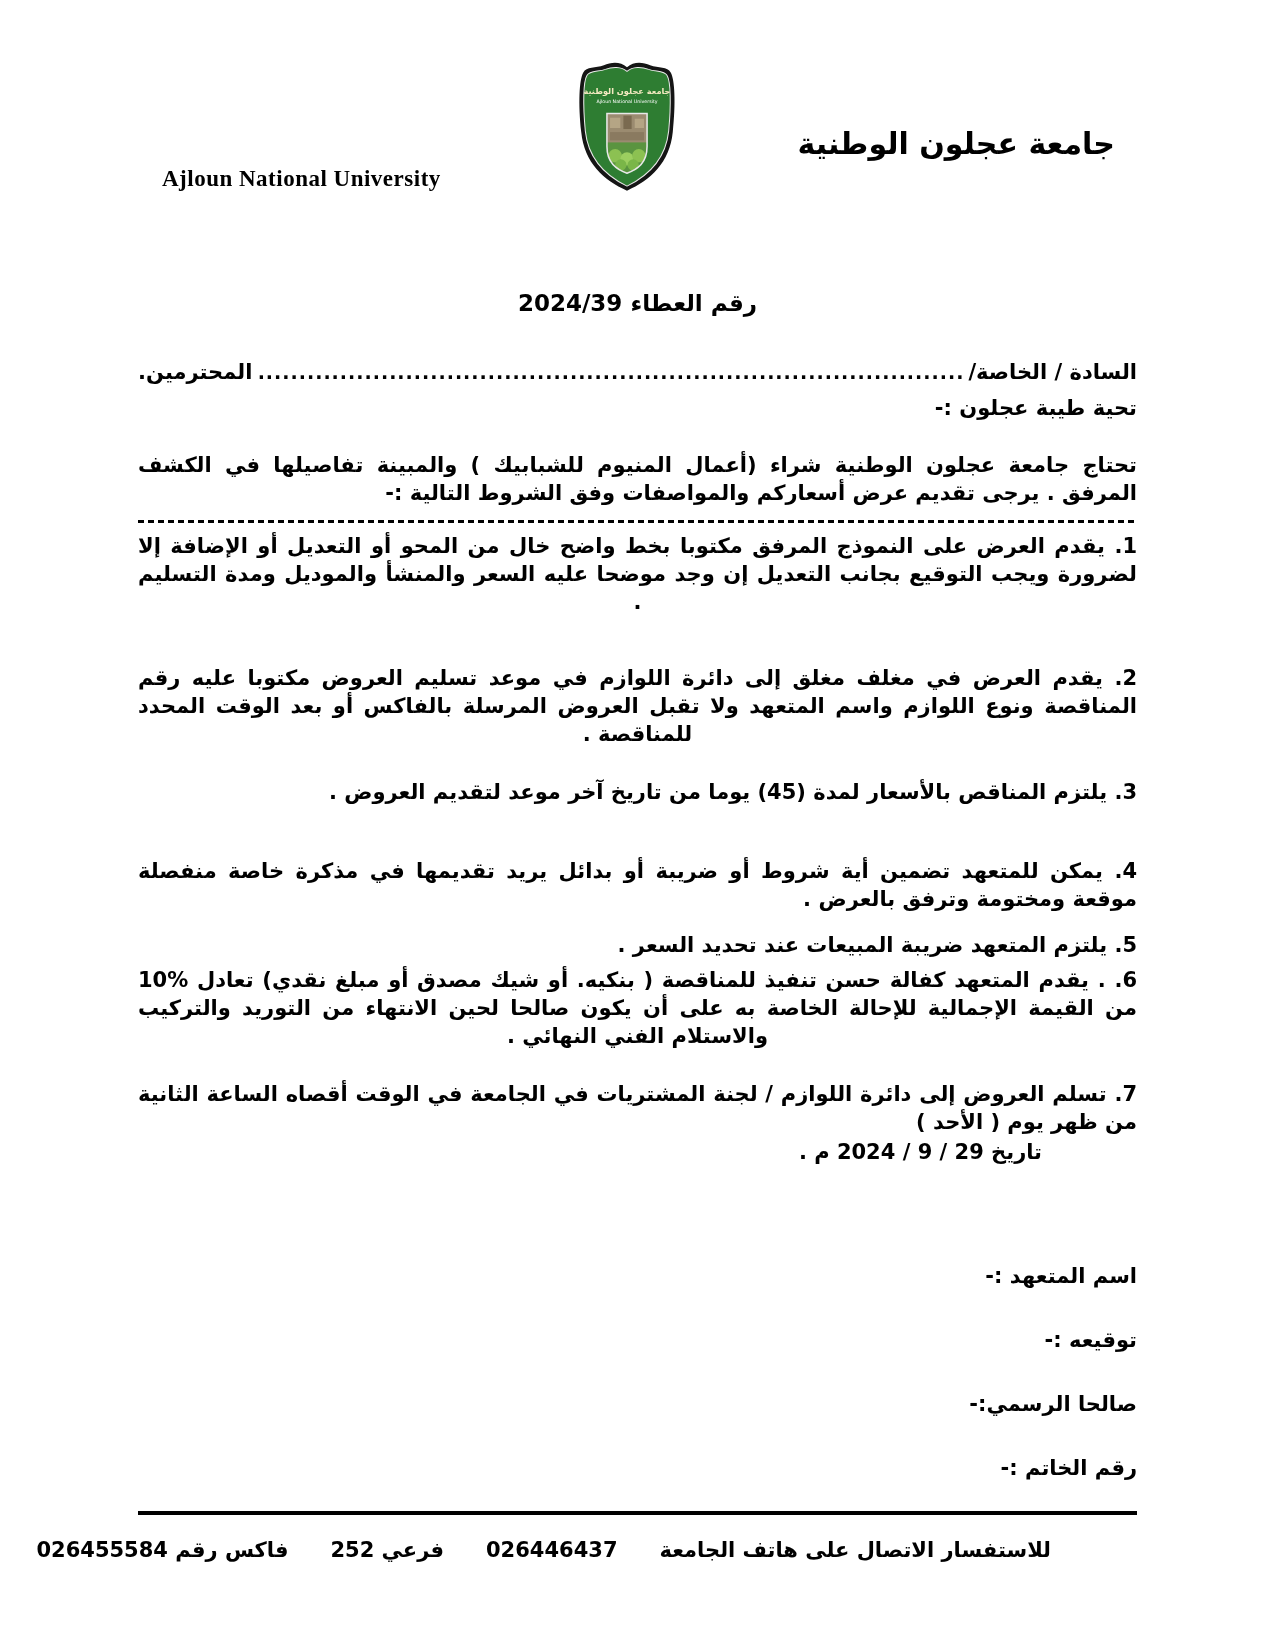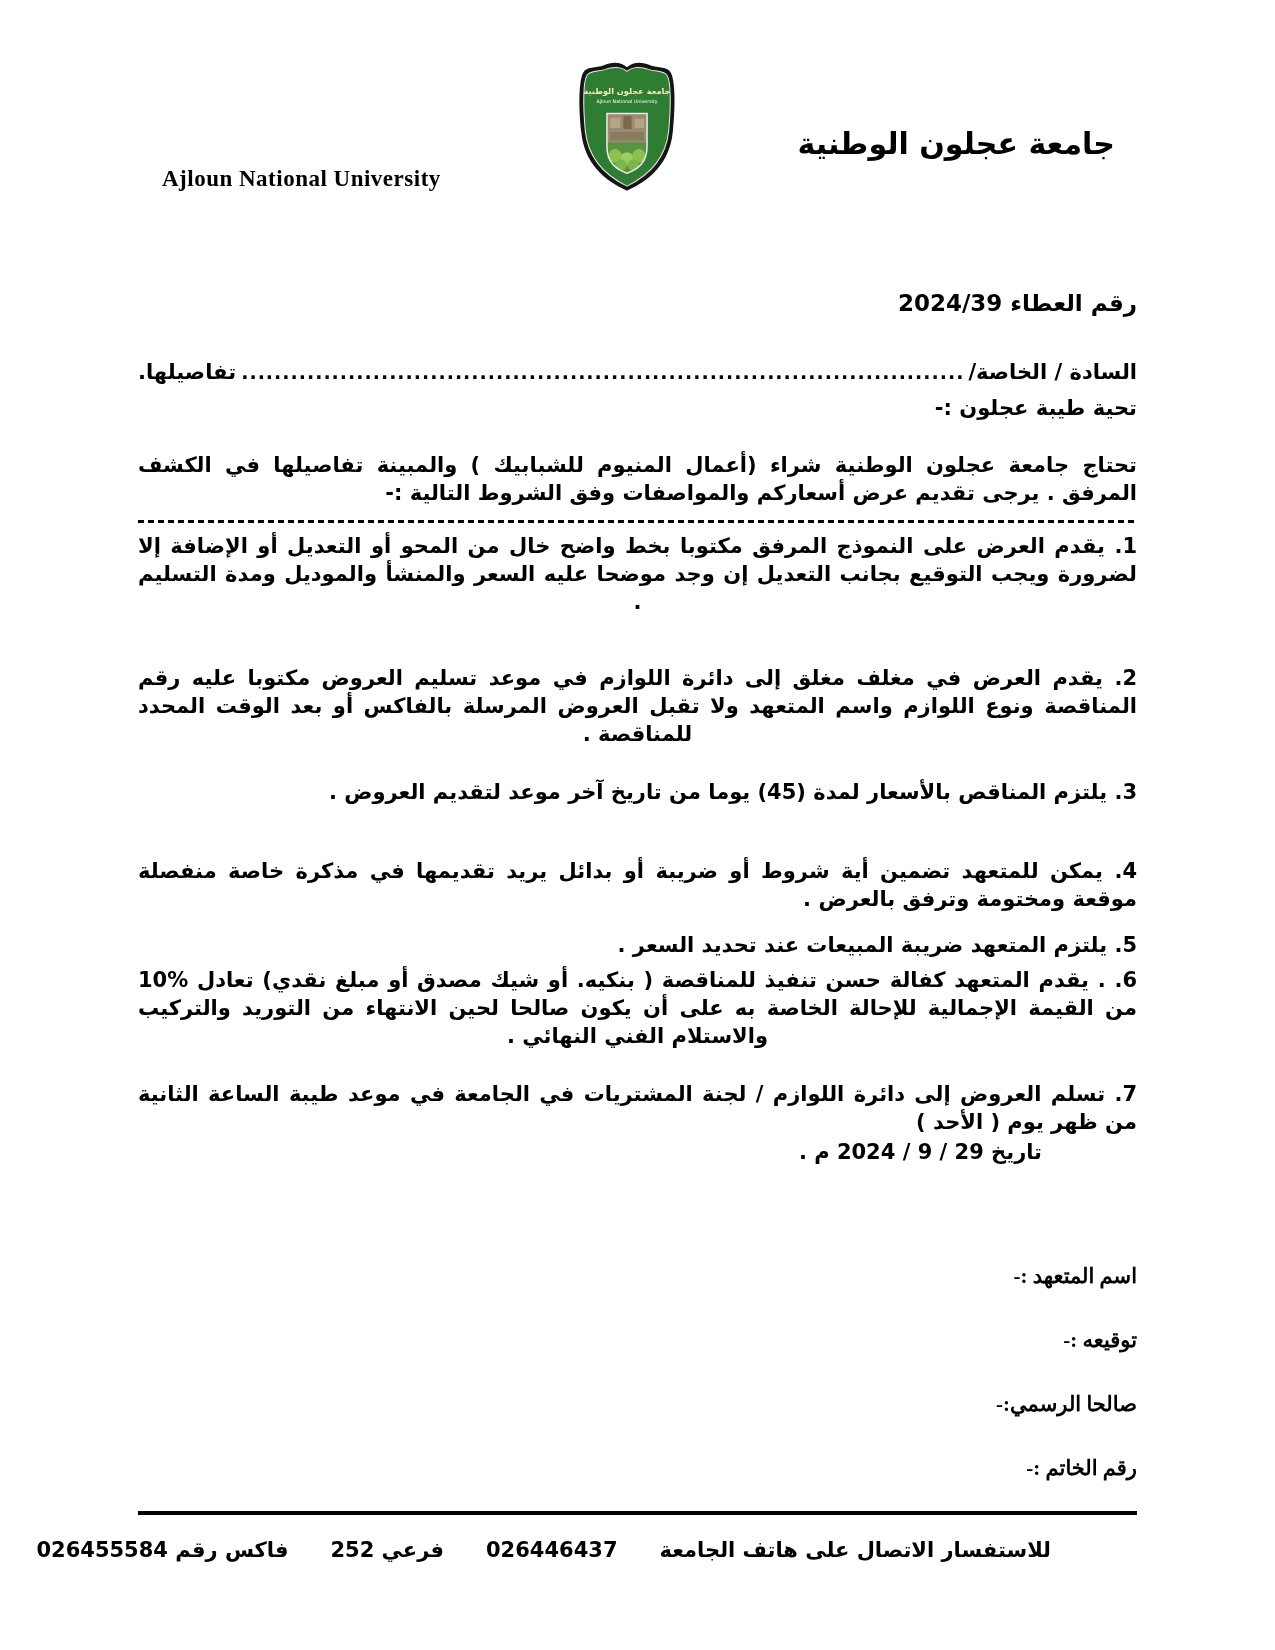--- a/index.html
+++ b/index.html
@@ -21,21 +21,21 @@
     font-family:"Liberation Serif", serif;
     font-weight:bold; font-size:23px; letter-spacing:.5px;
     padding-left:24px; white-space:nowrap;
   }
   .logo-wrap { width:112px; display:flex; justify-content:center; }
   .header .ar-wrap { flex:1; direction:rtl; text-align:right; padding-top:66px; padding-right:22px; }
   .ar-name { font-weight:bold; font-size:30px; white-space:nowrap; }
 
   
   .doc { direction:rtl; font-weight:bold; font-size:21px; line-height:1.33; }
-  .title { margin-top:86px; font-size:23px; }
+  .title { margin-top:86px; text-align:center; font-size:23px; }
   .addressee { margin-top:40px; display:flex; align-items:baseline; }
   .addressee .dots { flex:1; overflow:hidden; white-space:nowrap; font-size:19px; letter-spacing:1px; margin:0 4px; }
   .addressee .prefix, .addressee .suffix { white-space:nowrap; }
   .greeting { margin-top:8px; text-align:right; }
   .intro { margin-top:30px; text-align:justify; }
   .dashes {
     margin:12px 0 10px;
     height:3px;
     background:repeating-linear-gradient(90deg,#000 0 6px,transparent 6px 10px);
   }
@@ -43,21 +43,21 @@
   .term.center-last { text-align-last:center; }
   .t1 { margin-bottom:48px; }
   .t2 { margin-bottom:30px; }
   .t3 { margin-bottom:51px; }
   .t4 { margin-bottom:18px; }
   .t5 { margin-bottom:8px;  }
   .t6 { margin-bottom:30px; }
   .t7 { margin-bottom:0; }
   .date-line { margin-top:2px; text-align:right; padding-right:95px; }
 
-  .signature { margin-top:96px;font-family:Liberation Serif, serif; }
+  .signature { margin-top:96px; }
   .sig-field { margin-bottom:36px; text-align:right; }
   .sig-field:last-child { margin-bottom:0; }
 
   .rule { margin-top:28px; border-top:4px solid #000; }
   .footer { margin-top:22px; display:flex; gap:42px; padding-right:86px; white-space:nowrap; }
 </style>
 </head>
 <body>
 
 <div class="page">
@@ -91,37 +91,37 @@
     </div>
   </div>
 
   <div class="doc">
 
     <div class="title">رقم العطاء  2024/39</div>
 
     <div class="addressee">
       <span class="prefix">السادة / الخاصة/</span>
       <span class="dots">........................................................................................................................................................................................</span>
-      <span class="suffix">تفاصيلها.</span>
+      <span class="suffix">المحترمين.</span>
     </div>
 
     <div class="greeting">تحية طيبة عجلون :-</div>
 
     <div class="intro">تحتاج جامعة عجلون الوطنية شراء (أعمال المنيوم للشبابيك )  والمبينة تفاصيلها في الكشف المرفق .  يرجى تقديم عرض أسعاركم والمواصفات وفق الشروط التالية :-</div>
 
     <div class="dashes"></div>
 
     <div class="terms">
       <div class="term center-last t1"><span>1.</span> <span>يقدم العرض على النموذج المرفق مكتوبا بخط واضح خال من المحو  أو التعديل أو الإضافة إلا لضرورة ويجب التوقيع بجانب التعديل إن وجد موضحا عليه السعر والمنشأ والموديل ومدة التسليم .</span></div>
       <div class="term center-last t2"><span>2.</span> <span>يقدم العرض في مغلف مغلق إلى دائرة اللوازم في موعد تسليم العروض مكتوبا عليه رقم المناقصة ونوع اللوازم واسم المتعهد ولا تقبل العروض المرسلة بالفاكس أو بعد الوقت المحدد للمناقصة .</span></div>
       <div class="term t3"><span>3.</span> <span>يلتزم المناقص بالأسعار لمدة (45) يوما من تاريخ آخر موعد لتقديم العروض .</span></div>
       <div class="term t4"><span>4.</span> <span>يمكن للمتعهد تضمين أية شروط أو ضريبة أو بدائل يريد تقديمها في مذكرة خاصة منفصلة موقعة ومختومة وترفق بالعرض .</span></div>
       <div class="term t5"><span>5.</span> <span>يلتزم المتعهد  ضريبة المبيعات عند تحديد السعر .</span></div>
       <div class="term center-last t6"><span>6.</span> <span>. يقدم المتعهد كفالة حسن تنفيذ للمناقصة ( بنكيه. أو شيك مصدق أو مبلغ نقدي)  تعادل %10 من القيمة الإجمالية للإحالة الخاصة به على أن يكون صالحا لحين الانتهاء من التوريد والتركيب  والاستلام الفني النهائي .</span></div>
-      <div class="term t7"><span>7.</span> <span>تسلم العروض إلى دائرة اللوازم / لجنة المشتريات في الجامعة في موعد طيبة الساعة الثانية من ظهر يوم (  الأحد  )</span></div>
+      <div class="term t7"><span>7.</span> <span>تسلم العروض إلى دائرة اللوازم / لجنة المشتريات في الجامعة في الوقت أقصاه الساعة الثانية من ظهر يوم (  الأحد  )</span></div>
       <div class="date-line">تاريخ  29 /  9 / 2024 م .</div>
     </div>
 
     <div class="signature">
       <div class="sig-field">اسم المتعهد :-</div>
       <div class="sig-field">توقيعه  :-</div>
       <div class="sig-field">صالحا الرسمي:-</div>
       <div class="sig-field">رقم الخاتم :-</div>
     </div>
 

